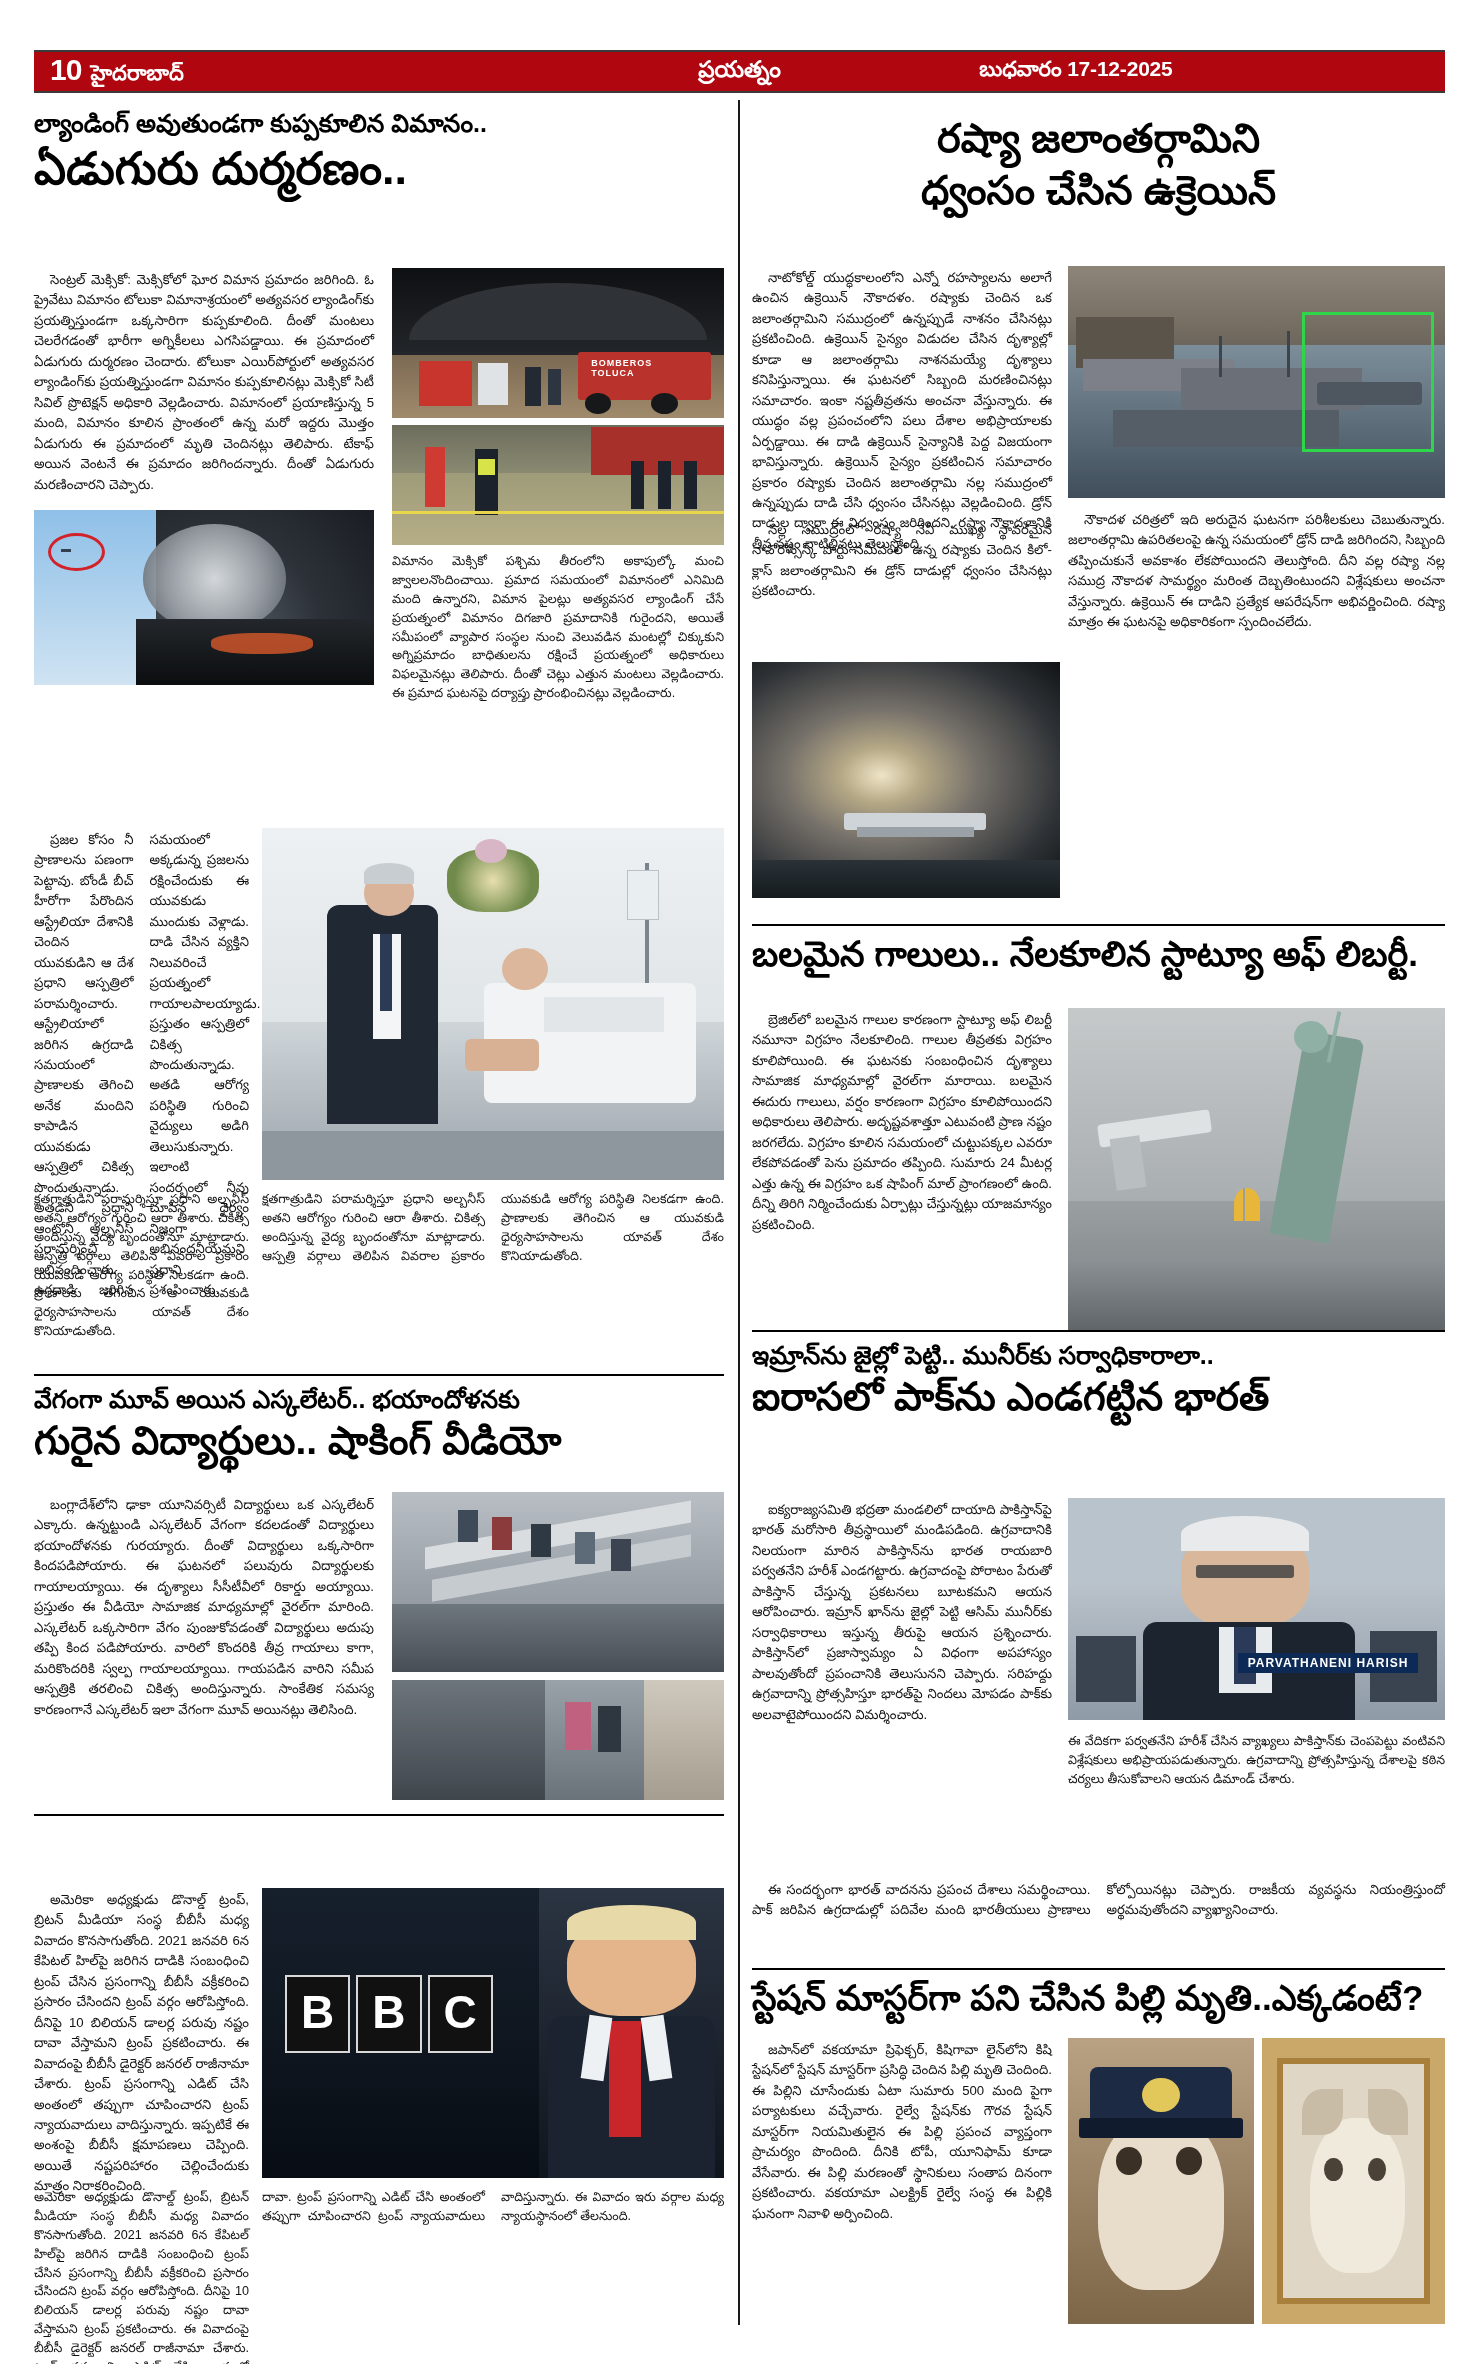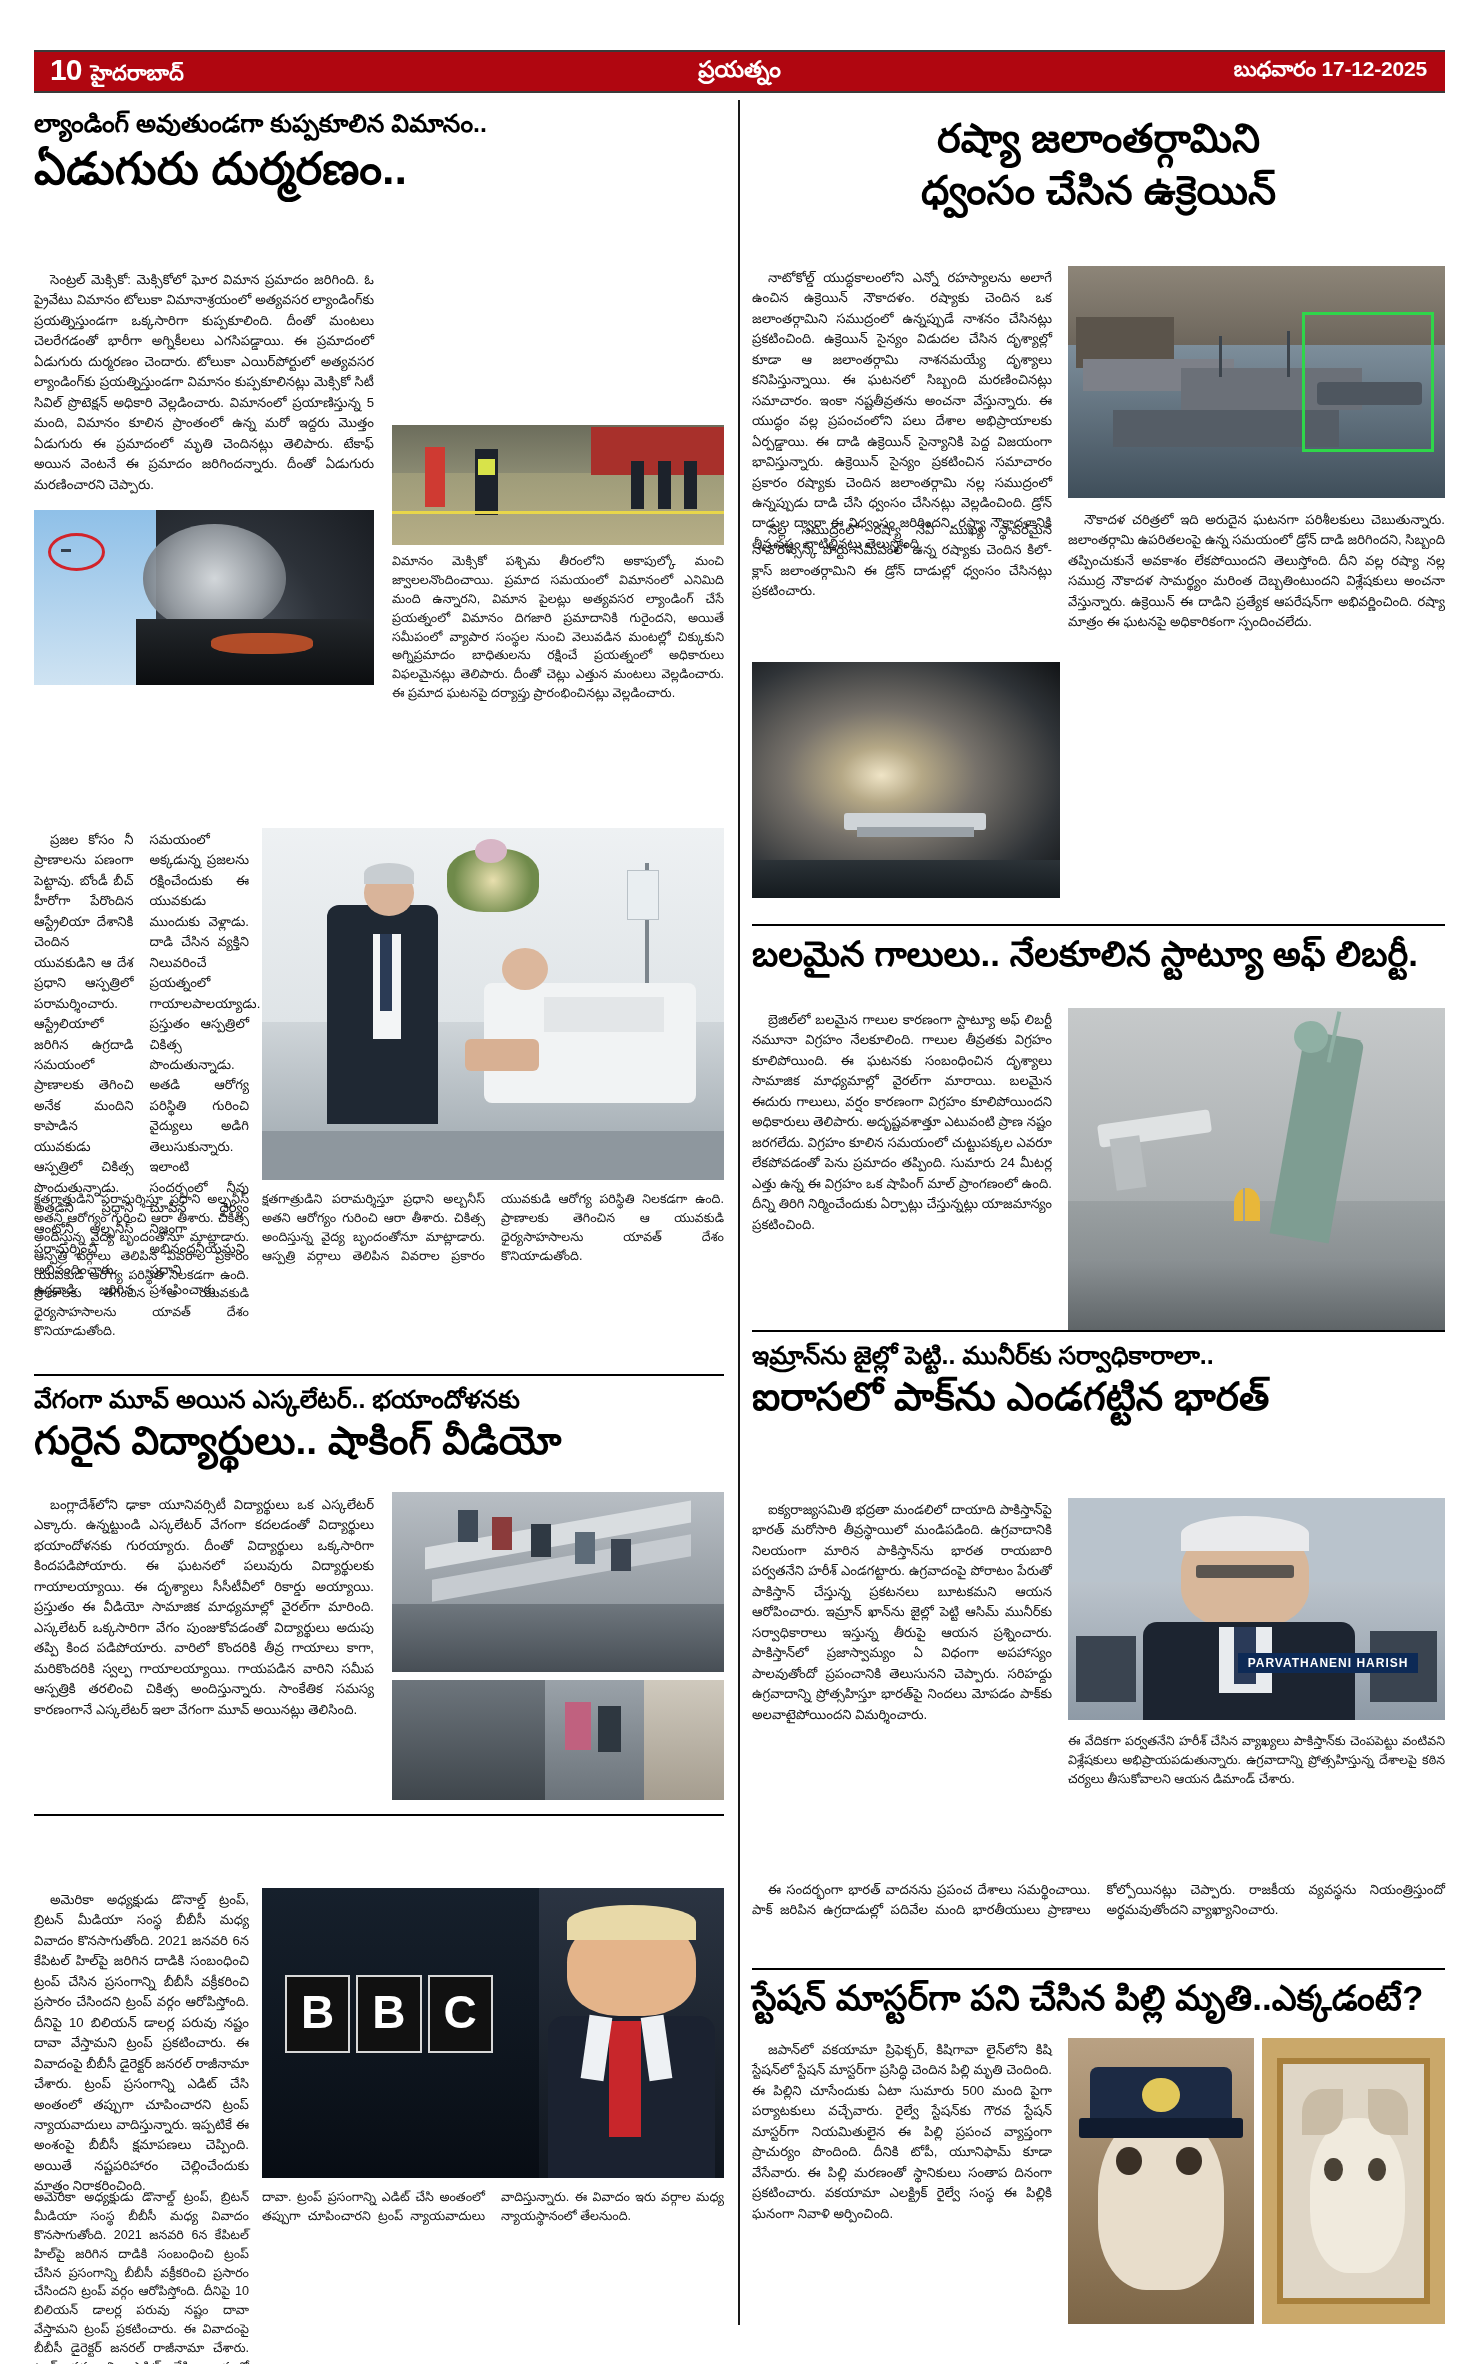--- a/index.html
+++ b/index.html
@@ -32,21 +32,21 @@
     padding-left: 16px;
     width: 33%;
   }
   .mh-pageno { font-size: 30px; font-weight: bold; letter-spacing: -1px; }
   .mh-city { font-size: 21px; font-weight: bold; }
   .mh-center {
     width: 34%; text-align: center;
     font-size: 23px; font-weight: bold;
   }
   .mh-right {
-    width: 33%; text-align: right; padding-right: 18px;
+    width: 33%; text-align: left; padding-right: 18px;
     font-size: 21px; font-weight: bold; letter-spacing: -0.2px;
   }
 
   
   .col-left  { position: absolute; left: 34px;  width: 690px; }
   .col-right { position: absolute; left: 752px; width: 693px; }
 
   .vrule {
     position: absolute;
     left: 738px; top: 100px;
@@ -163,20 +163,33 @@
     <div class="kicker">ల్యాండింగ్ అవుతుండగా కుప్పకూలిన విమానం..</div>
     <div class="headline">ఏడుగురు దుర్మరణం..</div>
   </div>
 
   <div class="col-left" style="top:270px; width:340px;">
     <div class="body-col">
       <p>సెంట్రల్ మెక్సికో: మెక్సికోలో ఘోర విమాన ప్రమాదం జరిగింది. ఓ ప్రైవేటు విమానం టోలుకా విమానాశ్రయంలో అత్యవసర ల్యాండింగ్‌కు ప్రయత్నిస్తుండగా ఒక్కసారిగా కుప్పకూలింది. దీంతో మంటలు చెలరేగడంతో భారీగా అగ్నికీలలు ఎగసిపడ్డాయి. ఈ ప్రమాదంలో ఏడుగురు దుర్మరణం చెందారు. టోలుకా ఎయిర్‌పోర్టులో అత్యవసర ల్యాండింగ్‌కు ప్రయత్నిస్తుండగా విమానం కుప్పకూలినట్లు మెక్సికో సిటీ సివిల్ ప్రొటెక్షన్ అధికారి వెల్లడించారు. విమానంలో ప్రయాణిస్తున్న 5 మంది, విమానం కూలిన ప్రాంతంలో ఉన్న మరో ఇద్దరు మొత్తం ఏడుగురు ఈ ప్రమాదంలో మృతి చెందినట్లు తెలిపారు. టేకాఫ్ అయిన వెంటనే ఈ ప్రమాదం జరిగిందన్నారు. దీంతో ఏడుగురు మరణించారని చెప్పారు.</p>
     </div>
   </div>
 
+  <div class="photo fire-hall" style="position:absolute; left:392px; top:268px; width:332px; height:150px;">
+    <div class="shape" style="left:0;top:0;width:100%;height:58%;background:linear-gradient(#0e1012,#23262a);"></div>
+    <div class="shape" style="left:5%;top:10%;width:90%;height:38%;border-radius:50% 50% 0 0/100% 100% 0 0;background:#2f3236;"></div>
+    <div class="shape" style="left:0;top:58%;width:100%;height:42%;background:linear-gradient(#7c6a53,#a08a6c);"></div>
+    <div class="shape" style="left:8%;top:62%;width:16%;height:30%;background:#c8352c;"></div>
+    <div class="shape" style="left:26%;top:63%;width:9%;height:28%;background:#e0e3e6;"></div>
+    <div class="shape" style="left:56%;top:56%;width:40%;height:32%;background:#b9332c;border-radius:3px;"></div>
+    <div class="shape" style="left:58%;top:83%;width:8%;height:14%;background:#16181a;border-radius:50%;"></div>
+    <div class="shape" style="left:78%;top:83%;width:8%;height:14%;background:#16181a;border-radius:50%;"></div>
+    <div class="shape" style="left:60%;top:60%;width:24%;height:10%;color:#fff;font-size:9px;font-weight:bold;letter-spacing:1px;">BOMBEROS TOLUCA</div>
+    <div class="shape" style="left:40%;top:66%;width:5%;height:26%;background:#232a33;"></div>
+    <div class="shape" style="left:47%;top:67%;width:4%;height:24%;background:#2c3540;"></div>
+  </div>
 
   <div class="photo" style="position:absolute; left:392px; top:425px; width:332px; height:120px; background:linear-gradient(#8e8f71,#b6ae86);">
     <div class="shape" style="left:0;top:0;width:100%;height:40%;background:linear-gradient(#6c6d5c,#8a8a72);"></div>
     <div class="shape" style="left:60%;top:2%;width:40%;height:40%;background:#a8302b;"></div>
     <div class="shape" style="left:10%;top:18%;width:6%;height:50%;background:#cf3a32;"></div>
     <div class="shape" style="left:25%;top:20%;width:7%;height:55%;background:#1c222b;"></div>
     <div class="shape" style="left:26%;top:28%;width:5%;height:14%;background:#d8e34a;"></div>
     <div class="shape" style="left:72%;top:30%;width:4%;height:40%;background:#1c222b;"></div>
     <div class="shape" style="left:80%;top:30%;width:4%;height:40%;background:#1c222b;"></div>
     <div class="shape" style="left:88%;top:30%;width:4%;height:40%;background:#1c222b;"></div>

